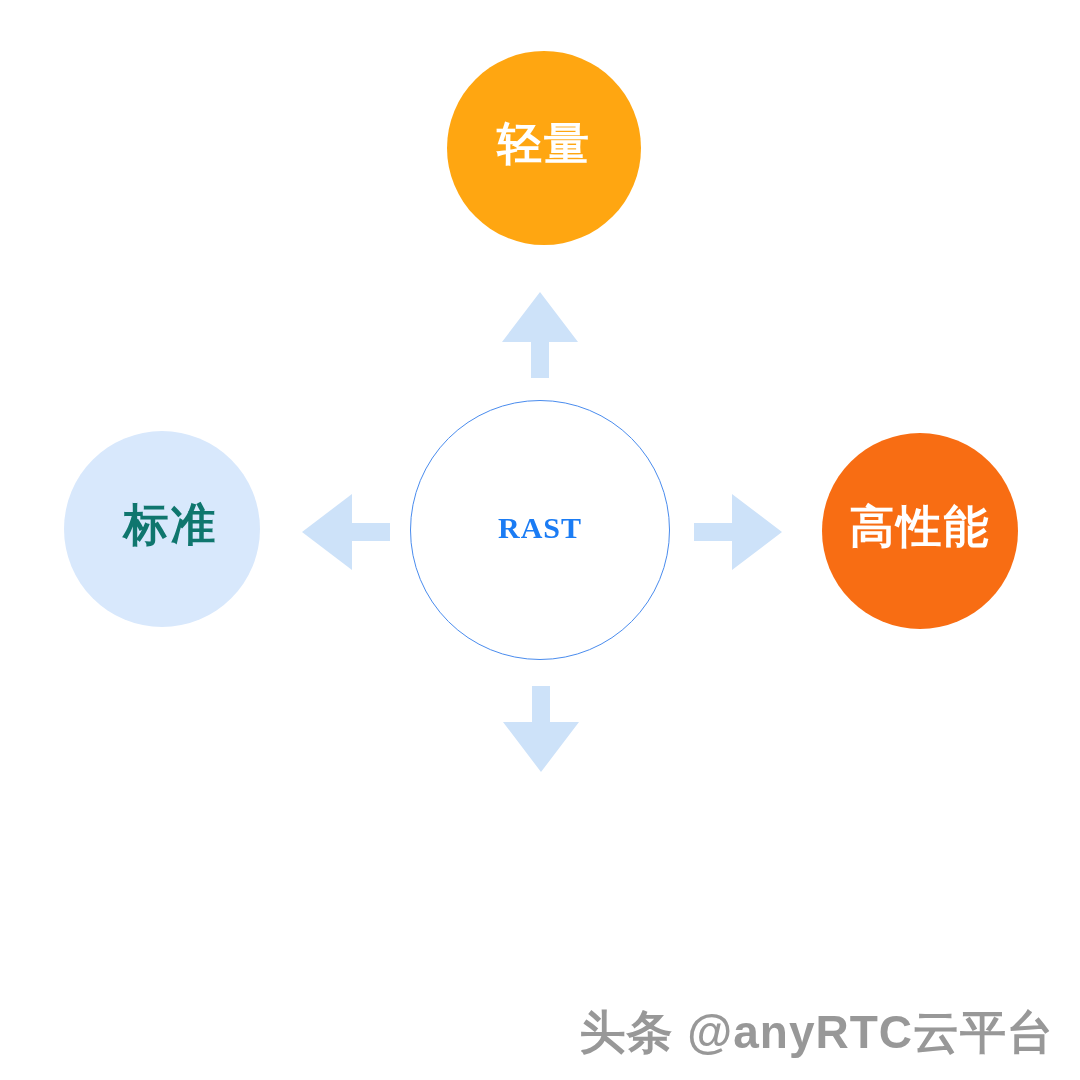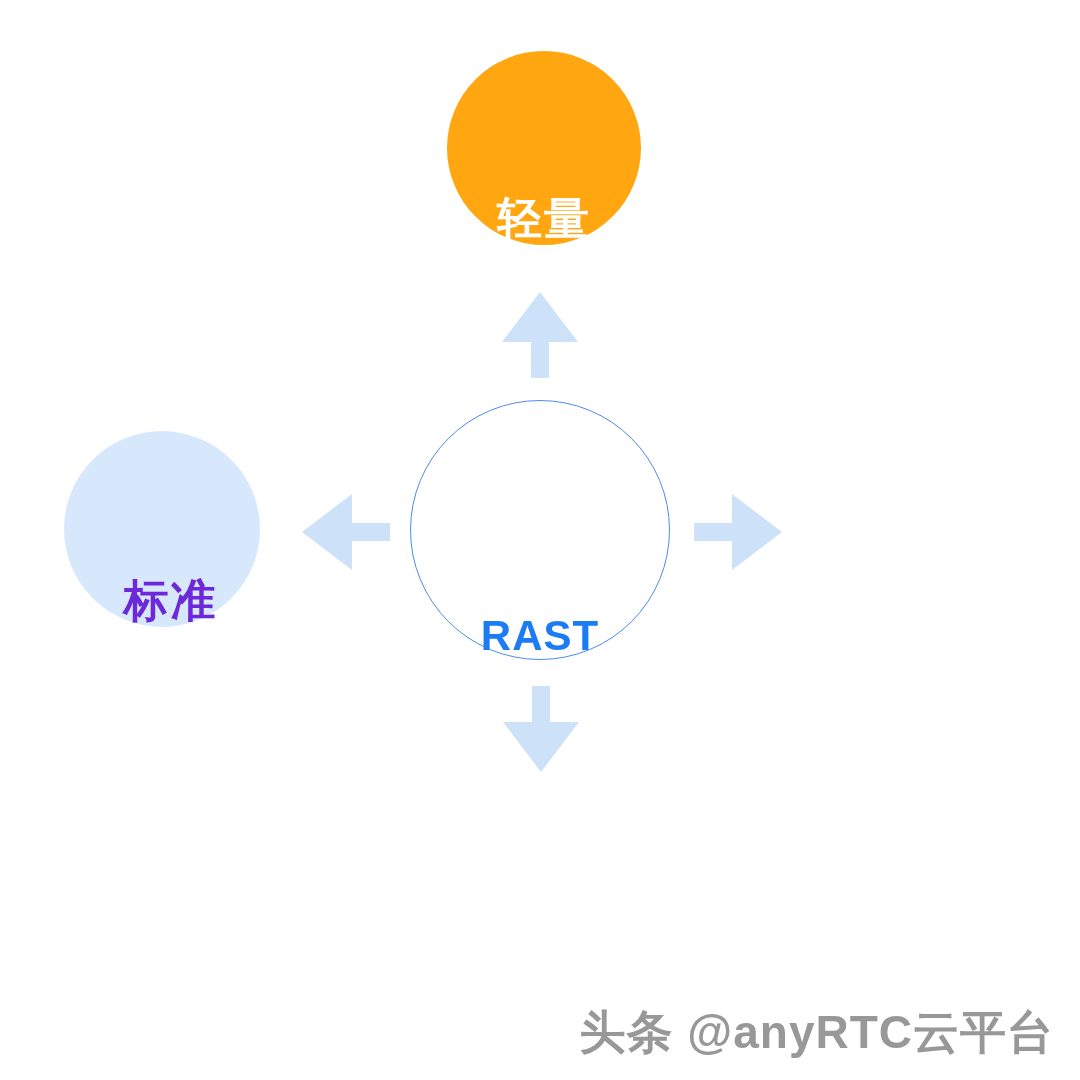--- a/index.html
+++ b/index.html
@@ -11,22 +11,23 @@
     width: 1080px;
     height: 1080px;
     background: #ffffff;
     overflow: hidden;
   }
 
   .node {
     position: absolute;
     border-radius: 50%;
     display: flex;
-    align-items: flex-end;
+    align-items: center;
     justify-content: center;
+    font-family: Liberation Serif, serif;
   }
   .node .label {
     font-weight: bold;
     font-size: 45px;
     letter-spacing: 2px;
     line-height: 1;
     transform: translateY(-4px);
   }
 
   .node-top    { left: 447px; top: 51px;  width: 194px; height: 194px; }
@@ -34,21 +35,21 @@
   .node-right  { left: 822px; top: 433px; width: 196px; height: 196px; }
   .node-bottom { left: 441px; top: 808px; width: 196px; height: 196px; }
 
   .node-center {
     left: 410px; top: 400px;
     width: 260px; height: 260px;
     background: #ffffff;
     border: 1.5px solid #4A8CEE;
   }
   .node-center .label {
-    font-size: 42px;
+    font-size: 30px;
     letter-spacing: 1px;
     transform: translateY(-2px);
   }
 
   .arrow { position: absolute; display: block; }
   .arrow-up    { left: 502px; top: 292px; }
   .arrow-down  { left: 503px; top: 686px; }
   .arrow-left  { left: 302px; top: 494px; }
   .arrow-right { left: 694px; top: 494px; }
 
@@ -71,23 +72,26 @@
 
   <div class="node node-center" style="border-color: rgb(74, 140, 238);">
     <span class="label" style="color: rgb(27, 124, 244);">RAST</span>
   </div>
 
   <div class="node node-top" style="background: rgb(255, 166, 17);">
     <span class="label" style="color: rgb(255, 255, 255);">轻量</span>
   </div>
 
   <div class="node node-left" style="background: rgb(216, 232, 252);">
-    <span class="label" style="color: #6d28d9; margin-left: 17px;">标准</span>
+    <span class="label" style="color: #0f766e; margin-left: 17px;">标准</span>
   </div>
 
+  <div class="node node-right" style="background: rgb(248, 109, 19);">
+    <span class="label" style="color: rgb(255, 255, 255);">高性能</span>
+  </div>
 
 
   <svg class="arrow arrow-up" width="76" height="86" viewBox="0 0 76 86" style="fill: rgb(205, 226, 249);">
     <polygon points="38,0 76,50 47,50 47,86 29,86 29,50 0,50"></polygon>
   </svg>
 
   <svg class="arrow arrow-down" width="76" height="86" viewBox="0 0 76 86" style="fill: rgb(205, 226, 249);">
     <polygon points="29,0 47,0 47,36 76,36 38,86 0,36 29,36"></polygon>
   </svg>
 

